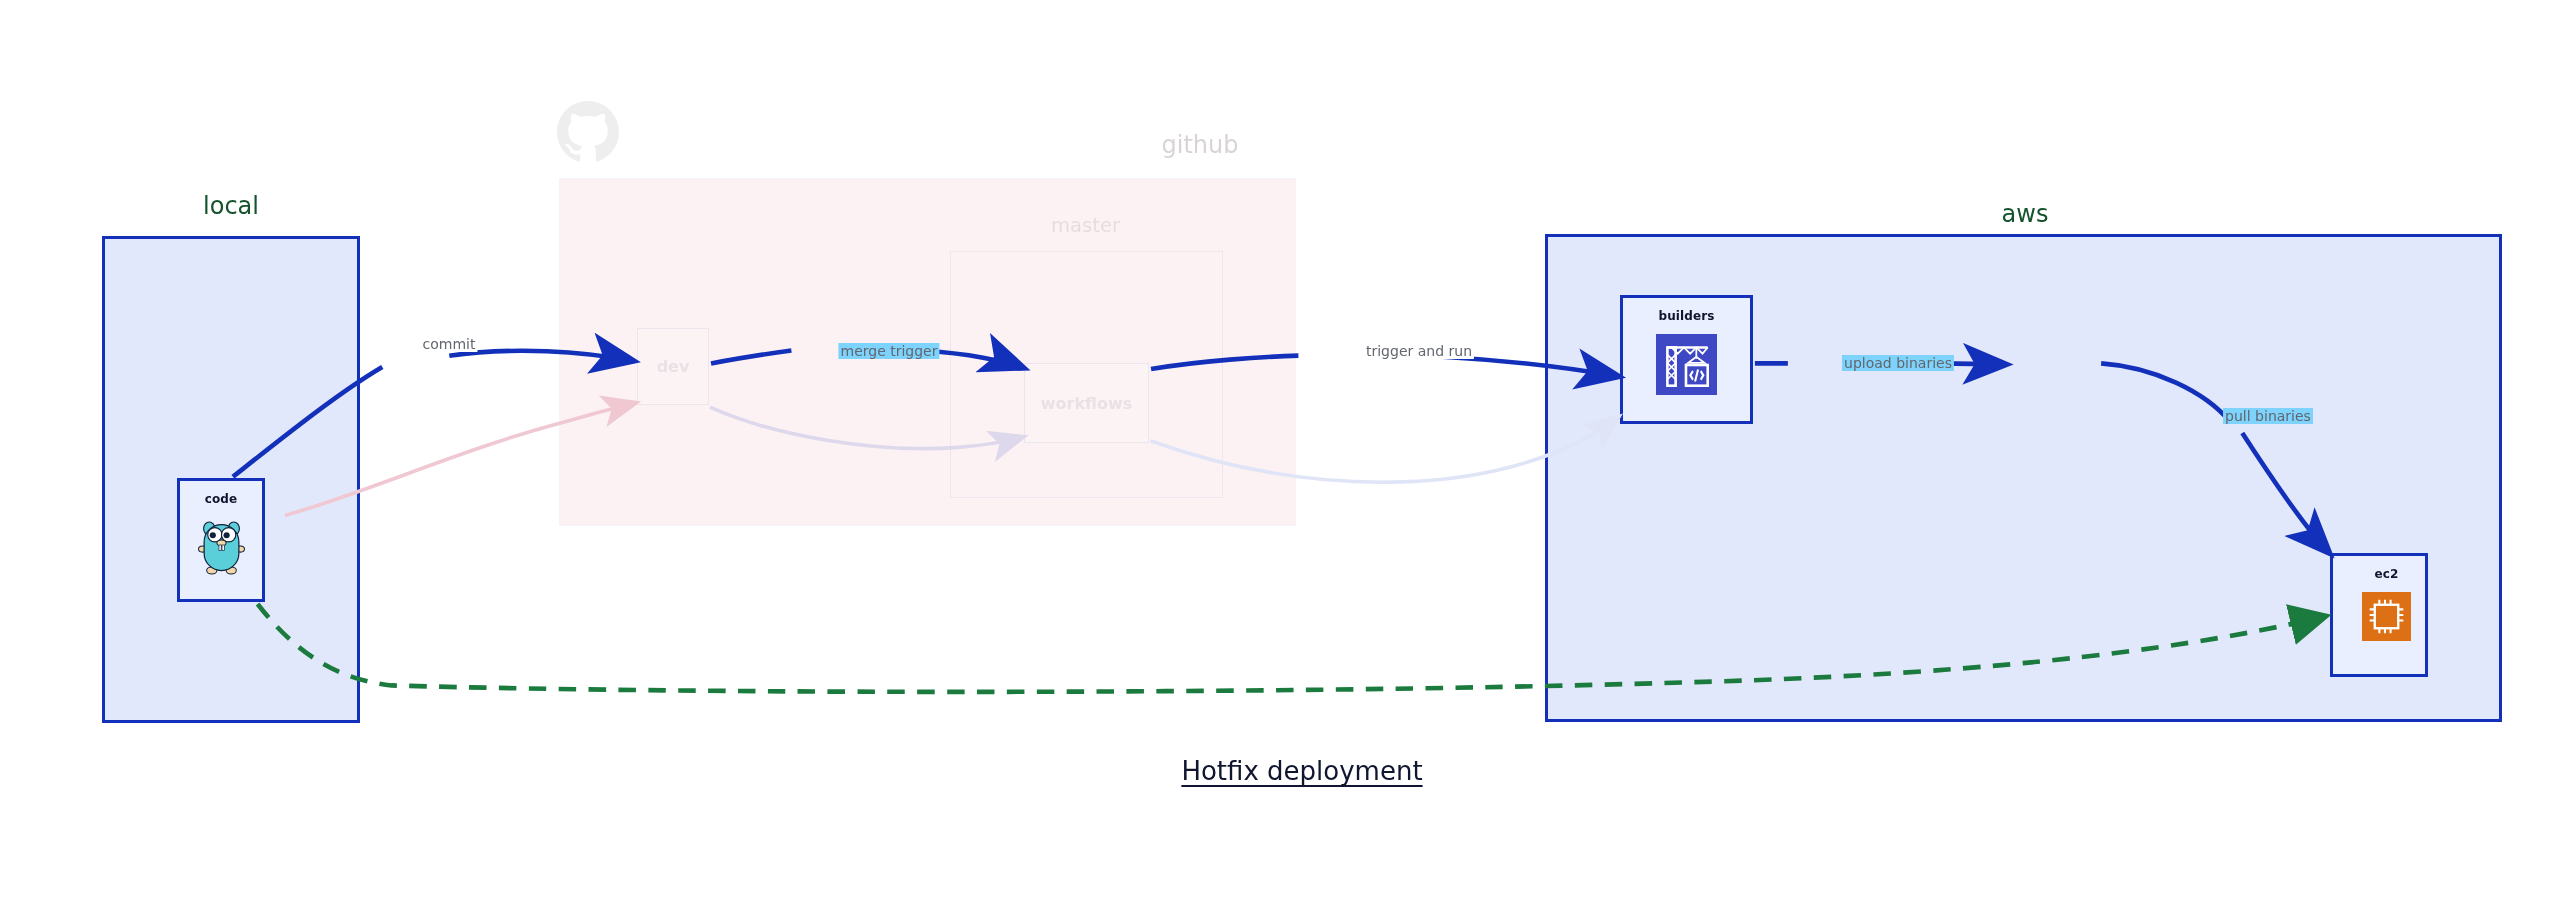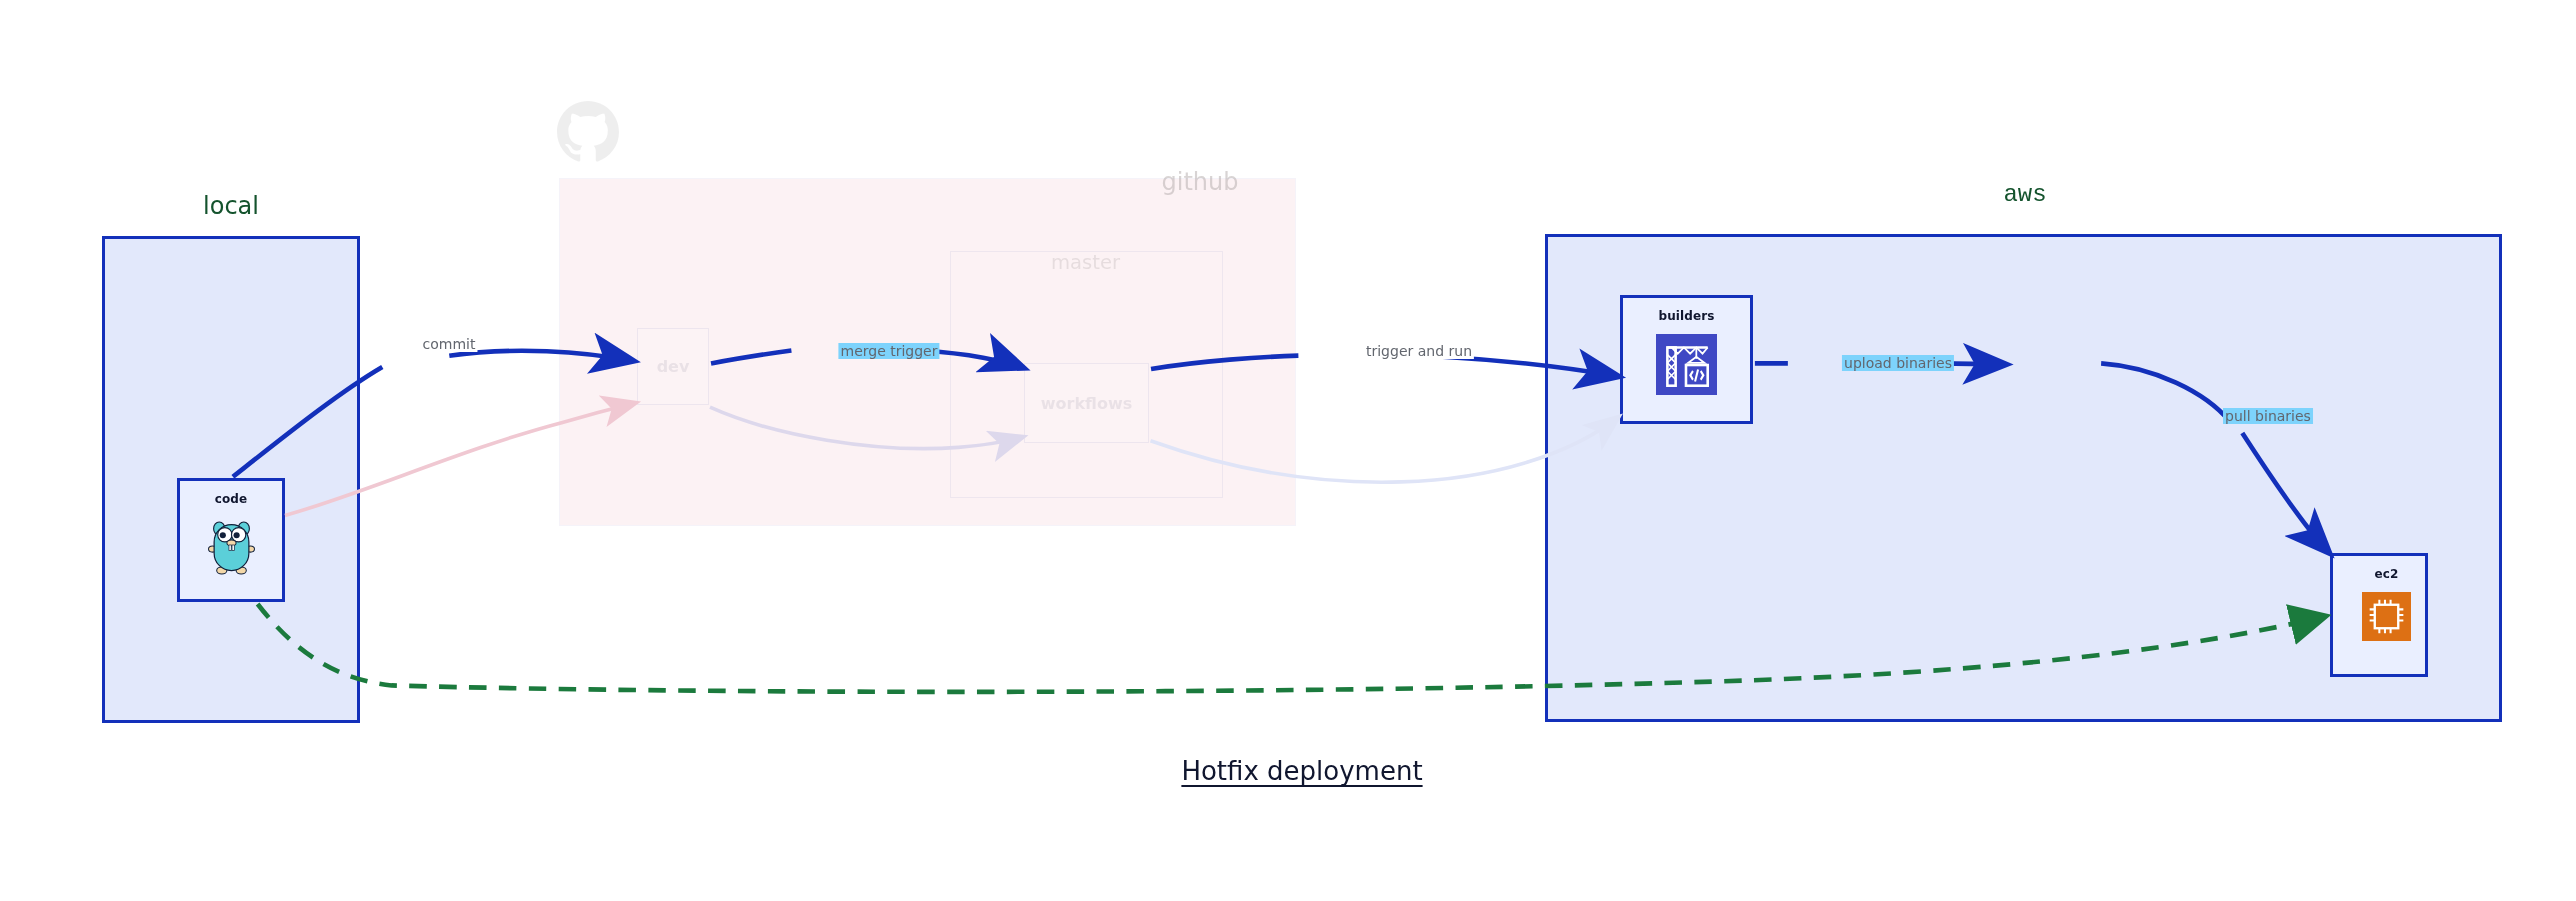--- a/index.html
+++ b/index.html
@@ -17,21 +17,21 @@
   }
   .group-github{
     background:#fae0e6;border:1.5px solid #e7e3f2;opacity:.40;
   }
 
   .group-title{
     position:absolute;text-align:center;
     color:#14532d;font-weight:400;white-space:nowrap;
   }
   .group-title.big{font-size:24px;}
-  .group-title.faded{color:#b9b1b1;opacity:.55;margin-top:37px;}
+  .group-title.faded{color:#b9b1b1;opacity:.55;}
 
   
   .node{
     position:absolute;box-sizing:border-box;
     background:#eaefff;border:3.6px solid #1330ba;
     display:flex;flex-direction:column;align-items:center;
   }
   .node-label{
     font-size:12px;font-weight:bold;color:#10162f;
     margin-top:11.3px;letter-spacing:0.1px;white-space:nowrap;
@@ -99,21 +99,21 @@
     <span class="ghost-label">dev</span>
   </div>
 
   <div class="ghost" style="left:1024px;top:363px;width:125px;height:80px;opacity:.40;">
     <span class="ghost-label">workflows</span>
   </div>
 
   <div class="group group-local" style="left:102px;top:236px;width:258px;height:487px;"></div>
   <div class="group-title big" style="left:133px;top:192px;width:196px;">local</div>
 
-  <div class="node" style="left:177px;top:478px;width:108px;height:124px;">
+  <div class="node" style="left:177px;top:478px;width:88px;height:124px;">
     <span class="node-label">code</span>
     <span class="node-icon">
       <svg width="47" height="58" viewBox="0 0 92 112">
 
         <ellipse cx="22" cy="22" rx="11" ry="13" fill="#5bcfd9" stroke="#12203a" stroke-width="2.2"></ellipse>
         <ellipse cx="70" cy="22" rx="11" ry="13" fill="#5bcfd9" stroke="#12203a" stroke-width="2.2"></ellipse>
 
         <ellipse cx="9" cy="62" rx="8" ry="6" fill="#f3d7a8" stroke="#12203a" stroke-width="2"></ellipse>
         <ellipse cx="83" cy="62" rx="8" ry="6" fill="#f3d7a8" stroke="#12203a" stroke-width="2"></ellipse>
 
@@ -128,21 +128,21 @@
         <circle cx="56" cy="35" r="6" fill="#12203a"></circle>
 
         <ellipse cx="46" cy="50" rx="9" ry="6" fill="#f3d7a8" stroke="#12203a" stroke-width="2"></ellipse>
         <rect x="41" y="54" width="4.5" height="11" fill="#ffffff" stroke="#12203a" stroke-width="1.4"></rect>
         <rect x="47" y="54" width="4.5" height="11" fill="#ffffff" stroke="#12203a" stroke-width="1.4"></rect>
       </svg>
     </span>
   </div>
 
   <div class="group group-aws" style="left:1545px;top:234px;width:957px;height:488px;"></div>
-  <div class="group-title big" style="left:1953px;top:181px;width:144px;font-family:Liberation Mono, monospace;">aws</div>
+  <div class="group-title big" style="left:1953px;top:200px;width:144px;">aws</div>
 
   <div class="node" style="left:1620px;top:295px;width:133px;height:129px;">
     <span class="node-label">builders</span>
     <span class="node-icon">
       <svg width="61" height="61" viewBox="0 0 118 118">
         <rect x="0" y="0" width="118" height="118" fill="#3f48c4"></rect>
         <g fill="none" stroke="#ffffff" stroke-width="5">
 
           <rect x="22" y="26" width="16" height="74"></rect>
           <path d="M22 40 L38 56 M38 40 L22 56 M22 56 L38 72 M38 56 L22 72 M22 72 L38 88 M38 72 L22 88" stroke-width="3.2"></path>

